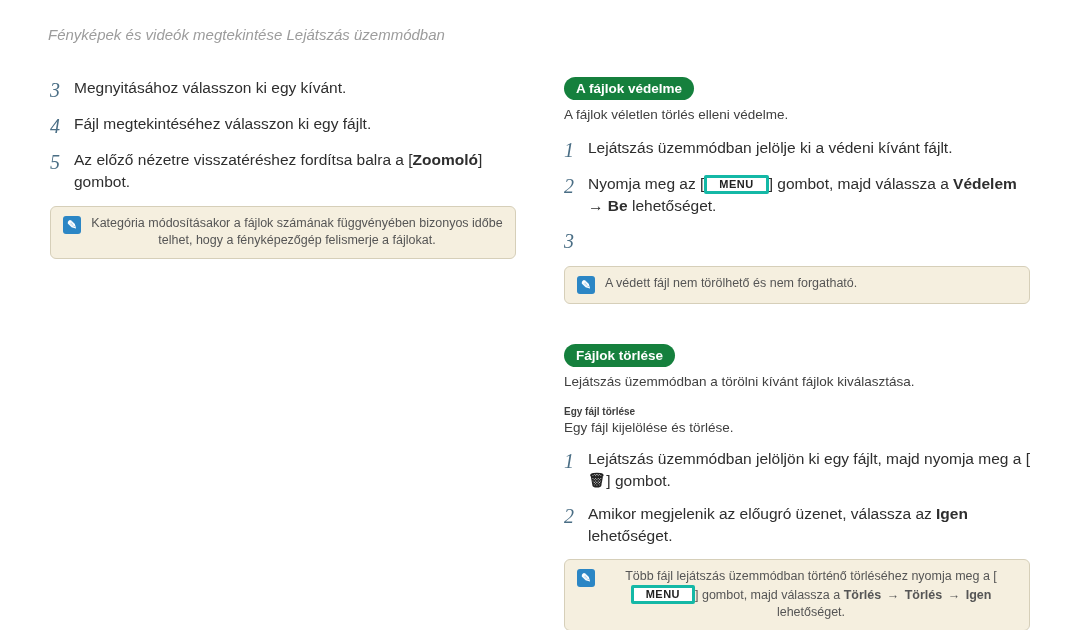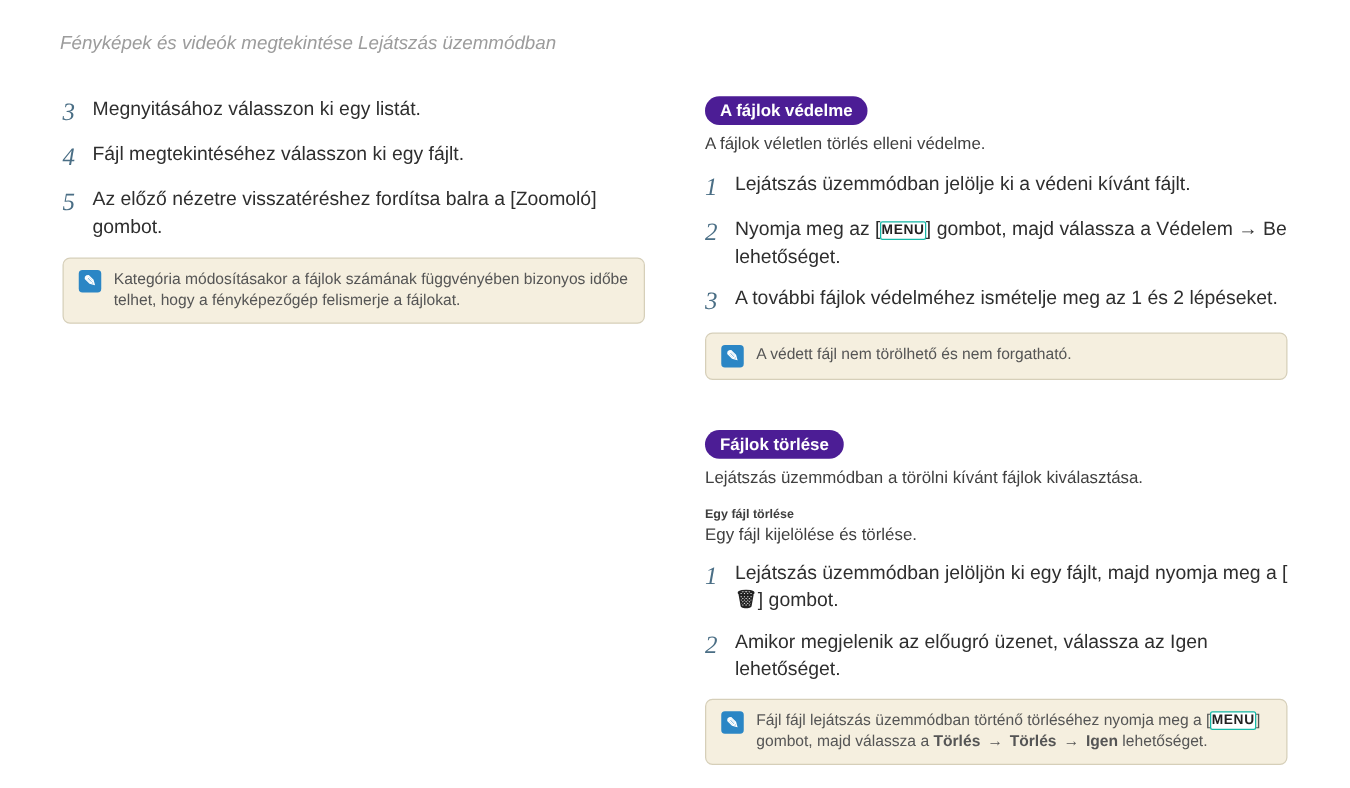--- a/index.html
+++ b/index.html
@@ -35,21 +35,21 @@
     width: 24px;
     flex: 0 0 24px;
     text-align: left;
     line-height: 1.3;
   }
   .nitem .txt {
     font-size: 15.5px;
     line-height: 1.45;
     color: #2e2e2e;
   }
-  .nitem .txt b { font-weight: 400; margin-top: 28px; }
+  .nitem .txt b { font-weight: 700; margin-top: 28px; }
 
   
   .note {
     margin-top: 12px;
     background: #f5efdf;
     border: 1px solid #d6cfb9;
     border-radius: 6px;
     padding: 8px 12px 9px 12px;
     display: flex;
     align-items: flex-start;
@@ -64,28 +64,29 @@
     font-size: 12px;
     text-align: center;
     line-height: 18px;
     font-weight: 700;
     margin-top: 1px;
   }
   .note-text {
     font-size: 12.5px;
     line-height: 1.35;
     color: #555;
+    text-align: center;
   }
   .note-text b { font-weight: 700; }
   .note-text .arrow { padding: 0 2px; }
 
   
   .pill {
     display: inline-block;
-    background: #4c1d95;
+    background: #15803d;
     color: #fff;
     font-weight: 700;
     font-size: 13.5px;
     padding: 4px 12px;
     border-radius: 12px;
     margin-bottom: 6px;
   }
   .subtext {
     font-size: 13.5px;
     color: #404040;
@@ -109,22 +110,22 @@
     text-align: center;
     font-size: 12.5px;
     color: #6b6b6b;
   }
   .footer .page-no { font-weight: 700; color: #3b3b3b; margin-left: 6px; }
 
   
   .ibox {
     display: inline-block;
     font-size: 11px;
-    padding: 1px 0;
-    border: 1px solid #14b8a6;
+    padding: 1px 12px;
+    border: 3px solid #14b8a6;
     border-radius: 2px;
     line-height: 1;
     vertical-align: 1px;
     letter-spacing: 0.5px;
     font-weight: 600;
     color: #222;
     background: #fff;
   }
   .ibox.trash {
     font-family: "Segoe UI Symbol", "Arial Unicode MS", sans-serif;
@@ -141,21 +142,21 @@
 
   <div class="running-head">Fényképek és videók megtekintése Lejátszás üzemmódban</div>
 
   <div class="columns">
 
     <div class="col">
       <div class="nlist">
 
         <div class="nitem">
           <div class="num">3</div>
-          <div class="txt">Megnyitásához válasszon ki egy listát.</div>
+          <div class="txt">Megnyitásához válasszon ki egy kívánt.</div>
         </div>
 
         <div class="nitem">
           <div class="num">4</div>
           <div class="txt">Fájl megtekintéséhez válasszon ki egy fájlt.</div>
         </div>
 
         <div class="nitem">
           <div class="num">5</div>
           <div class="txt">
@@ -185,21 +186,20 @@
           <div class="nitem">
             <div class="num">2</div>
             <div class="txt">
               <span>Nyomja meg az [</span><span class="ibox">MENU</span><span>] gombot, majd válassza a </span><b>Védelem</b>
               <span class="arrow">→</span>
               <b>Be</b><span> lehetőséget.</span>
             </div>
           </div>
           <div class="nitem">
             <div class="num">3</div>
-            <div class="txt">A további fájlok védelméhez ismételje meg az 1 és 2 lépéseket.</div>
           </div>
         </div>
 
         <div class="note">
           <div class="note-icon">✎</div>
           <div class="note-text">A védett fájl nem törölhető és nem forgatható.</div>
         </div>
       </div>
 
       <div class="section-gap"></div>
@@ -222,21 +222,21 @@
             <div class="num">2</div>
             <div class="txt">
               <span>Amikor megjelenik az előugró üzenet, válassza az </span><b>Igen</b><span> lehetőséget.</span>
             </div>
           </div>
         </div>
 
         <div class="note">
           <div class="note-icon">✎</div>
           <div class="note-text">
-            <span>Fájl fájl lejátszás üzemmódban történő törléséhez nyomja meg a [</span><span class="ibox">MENU</span><span>] gombot, majd válassza a </span><b>Törlés</b>
+            <span>Több fájl lejátszás üzemmódban történő törléséhez nyomja meg a [</span><span class="ibox">MENU</span><span>] gombot, majd válassza a </span><b>Törlés</b>
             <span class="arrow">→</span>
             <b>Törlés</b>
             <span class="arrow">→</span>
             <b>Igen</b><span> lehetőséget.</span>
           </div>
         </div>
       </div>
 
     </div>
   </div>

